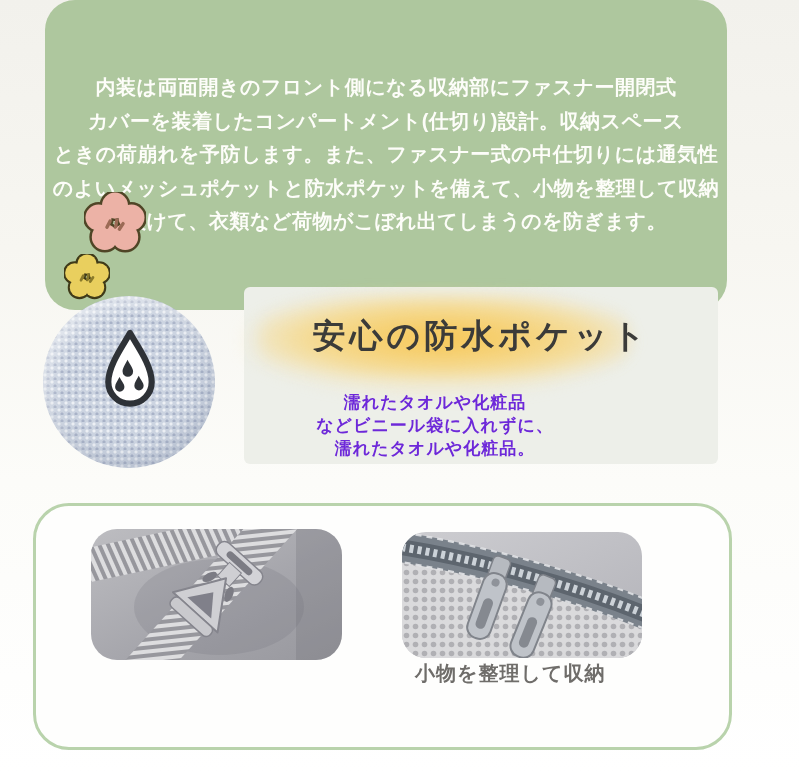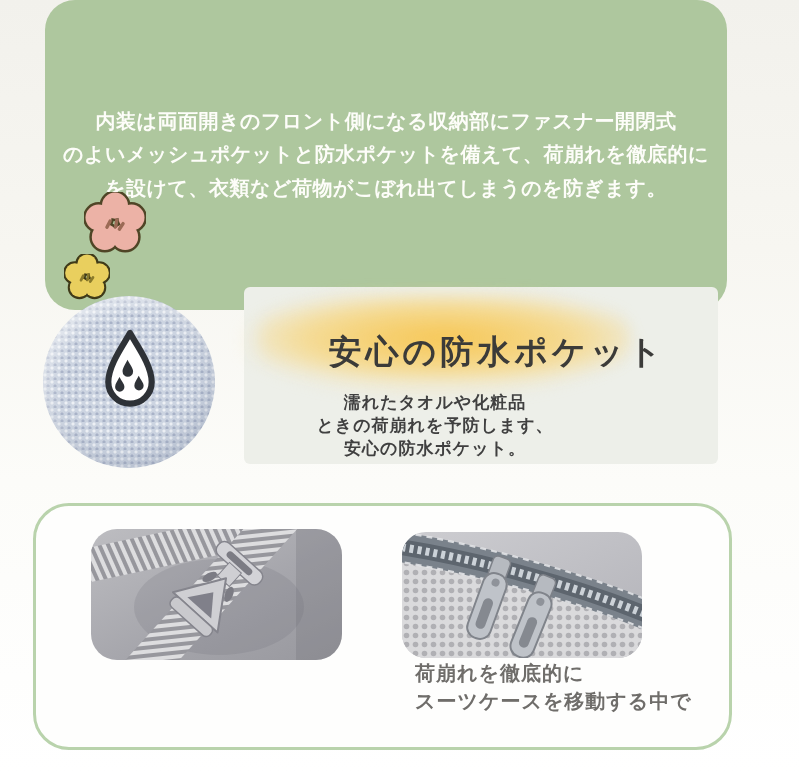--- a/index.html
+++ b/index.html
@@ -50,29 +50,29 @@
     position:absolute;left:238px;top:290px;width:470px;height:170px;
     background:radial-gradient(ellipse 55% 45% at 42% 30%, rgba(247,216,135,.75), rgba(248,228,170,.35) 55%, rgba(250,245,225,0) 80%);
     filter:blur(6px);
   }
   .glow-strong{
     position:absolute;left:258px;top:297px;width:372px;height:82px;
     background:radial-gradient(ellipse at center, rgba(246,198,84,.95) 0%, rgba(247,209,112,.6) 52%, rgba(248,220,150,0) 82%);
     border-radius:40px;filter:blur(7px);
   }
   .feature-title{
-    position:absolute;left:244px;top:316px;width:474px;margin:16px;
+    position:absolute;left:244px;top:316px;width:474px;margin:0;
     text-align:center;font-size:33px;font-weight:800;color:#3b3b39;
     letter-spacing:4px;line-height:40px;white-space:nowrap;
   }
   .feature-desc{
     position:absolute;left:245px;top:391px;width:380px;text-align:center;
   }
   .feature-desc p{
-    margin:0;font-size:17px;font-weight:700;color:#404040;
+    margin:0;font-size:17px;font-weight:700;color:#6d28d9;
     line-height:23px;letter-spacing:1px;white-space:nowrap;
   }
 
   
   .bottom-box{
     position:absolute;left:33px;top:503px;width:699px;height:247px;
     border:3px solid #b9d3ac;border-radius:36px;background:#fefefd;
     box-sizing:border-box;
   }
   .photo{position:absolute;overflow:hidden;}
@@ -89,21 +89,23 @@
   .caption-right{left:415px;top:660px;}
   .caption-right p{line-height:27.5px;}
 </style>
 </head>
 <body>
 
 <div class="page">
 
   <section class="info-box">
     <p>内装は両面開きのフロント側になる収納部にファスナー開閉式</p>
-    <p>のよいメッシュポケットと防水ポケットを備えて、荷崩れを徹底的に</p>
+    <p>カバーを装着したコンパートメント(仕切り)設計。収納スペース</p>
+    <p>ときの荷崩れを予防します。また、ファスナー式の中仕切りには通気性</p>
+    <p>のよいメッシュポケットと防水ポケットを備えて、小物を整理して収納</p>
     <p>を設けて、衣類など荷物がこぼれ出てしまうのを防ぎます。</p>
   </section>
 
   <span class="flower flower-pink">
     <svg viewBox="0 0 100 100" width="62" height="62">
       <g stroke="#4f4526" stroke-width="8" fill="#ecb2a6">
         <circle cx="50" cy="22" r="21"></circle>
           <circle cx="76.6" cy="41.3" r="21"></circle>
         <circle cx="66.4" cy="72.7" r="21"></circle>
           <circle cx="33.6" cy="72.7" r="21"></circle>
@@ -158,22 +160,22 @@
     </span>
   </div>
 
   <section>
     <div class="feature-panel"></div>
     <div class="glow-soft"></div>
     <div class="glow-strong"></div>
     <h2 class="feature-title">安心の防水ポケット</h2>
     <div class="feature-desc">
       <p>濡れたタオルや化粧品</p>
-      <p>ときの荷崩れを予防します、</p>
-      <p>安心の防水ポケット。</p>
+      <p>などビニール袋に入れずに、</p>
+      <p>濡れたタオルや化粧品。</p>
     </div>
   </section>
 
   <section class="bottom-box"></section>
 
   <div class="photo photo-left">
     <svg viewBox="0 0 251 131" preserveAspectRatio="none">
       <defs>
         <linearGradient id="bgL" x1="0" y1="0" x2="1" y2="1">
           <stop offset="0" stop-color="#bdbdc1"></stop>
@@ -244,17 +246,16 @@
         <rect x="-5" y="12" width="10" height="9" rx="3" fill="#9da1a8"></rect>
       </g>
       <g transform="translate(129 93) rotate(22)">
         <rect x="-12" y="-34" width="24" height="68" rx="11" fill="#bfc3c9" stroke="#80848b" stroke-width="2"></rect>
         <circle cx="0" cy="-25" r="4" fill="#8f939a"></circle>
         <rect x="-5" y="-8" width="10" height="32" rx="5" fill="#858990"></rect>
       </g>
     </svg>
   </div>
   <div class="caption caption-right">
-    <p>荷崩れを徹底的に</p>
-    <p>スーツケースを移動する中で</p>
+    <p>小物を整理して収納</p>
   </div>
 
 </div>
 
 </body></html>

